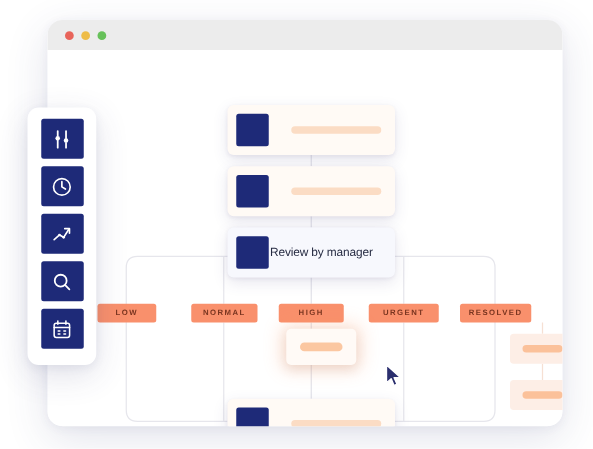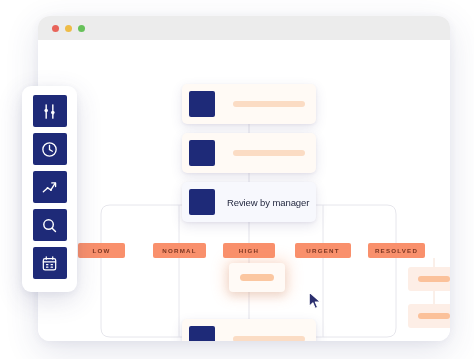--- a/index.html
+++ b/index.html
@@ -75,21 +75,21 @@
   #card-top-1 .bar{ width:72px; }
 
   #card-top-2{ left:144px; top:93px; width:134px; height:40px; }
   #card-top-2 .bar{ width:72px; }
 
   #card-review{
     left:144px; top:142px; width:134px; height:40px;
     background:#f7f8fd;
   }
   #card-review .label{
-    margin-left:12px;
+    margin-left:1px;
     font-size:9.5px;
     color:#252a41;
     letter-spacing:-.1px;
     white-space:nowrap;
   }
 
   #card-bottom{ left:144px; top:279px; width:134px; height:40px; }
   #card-bottom .bar{ width:72px; }
 
   

